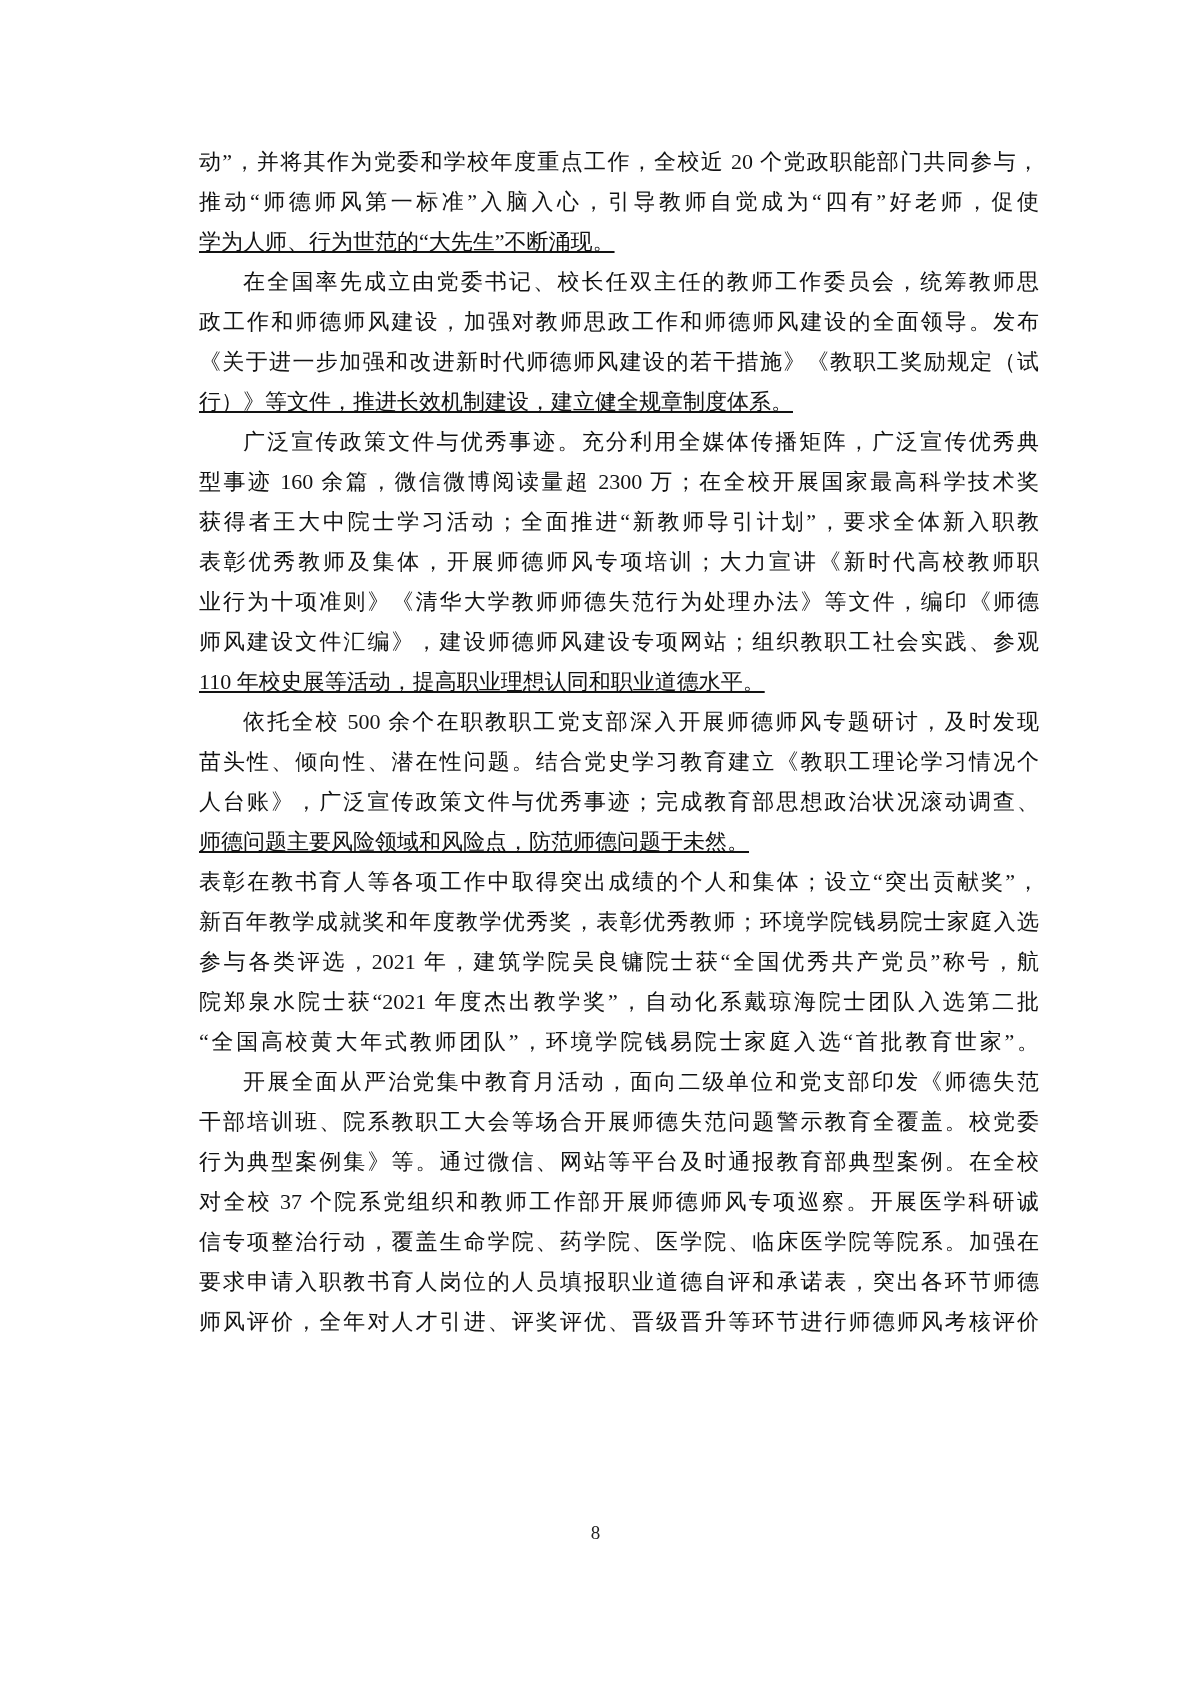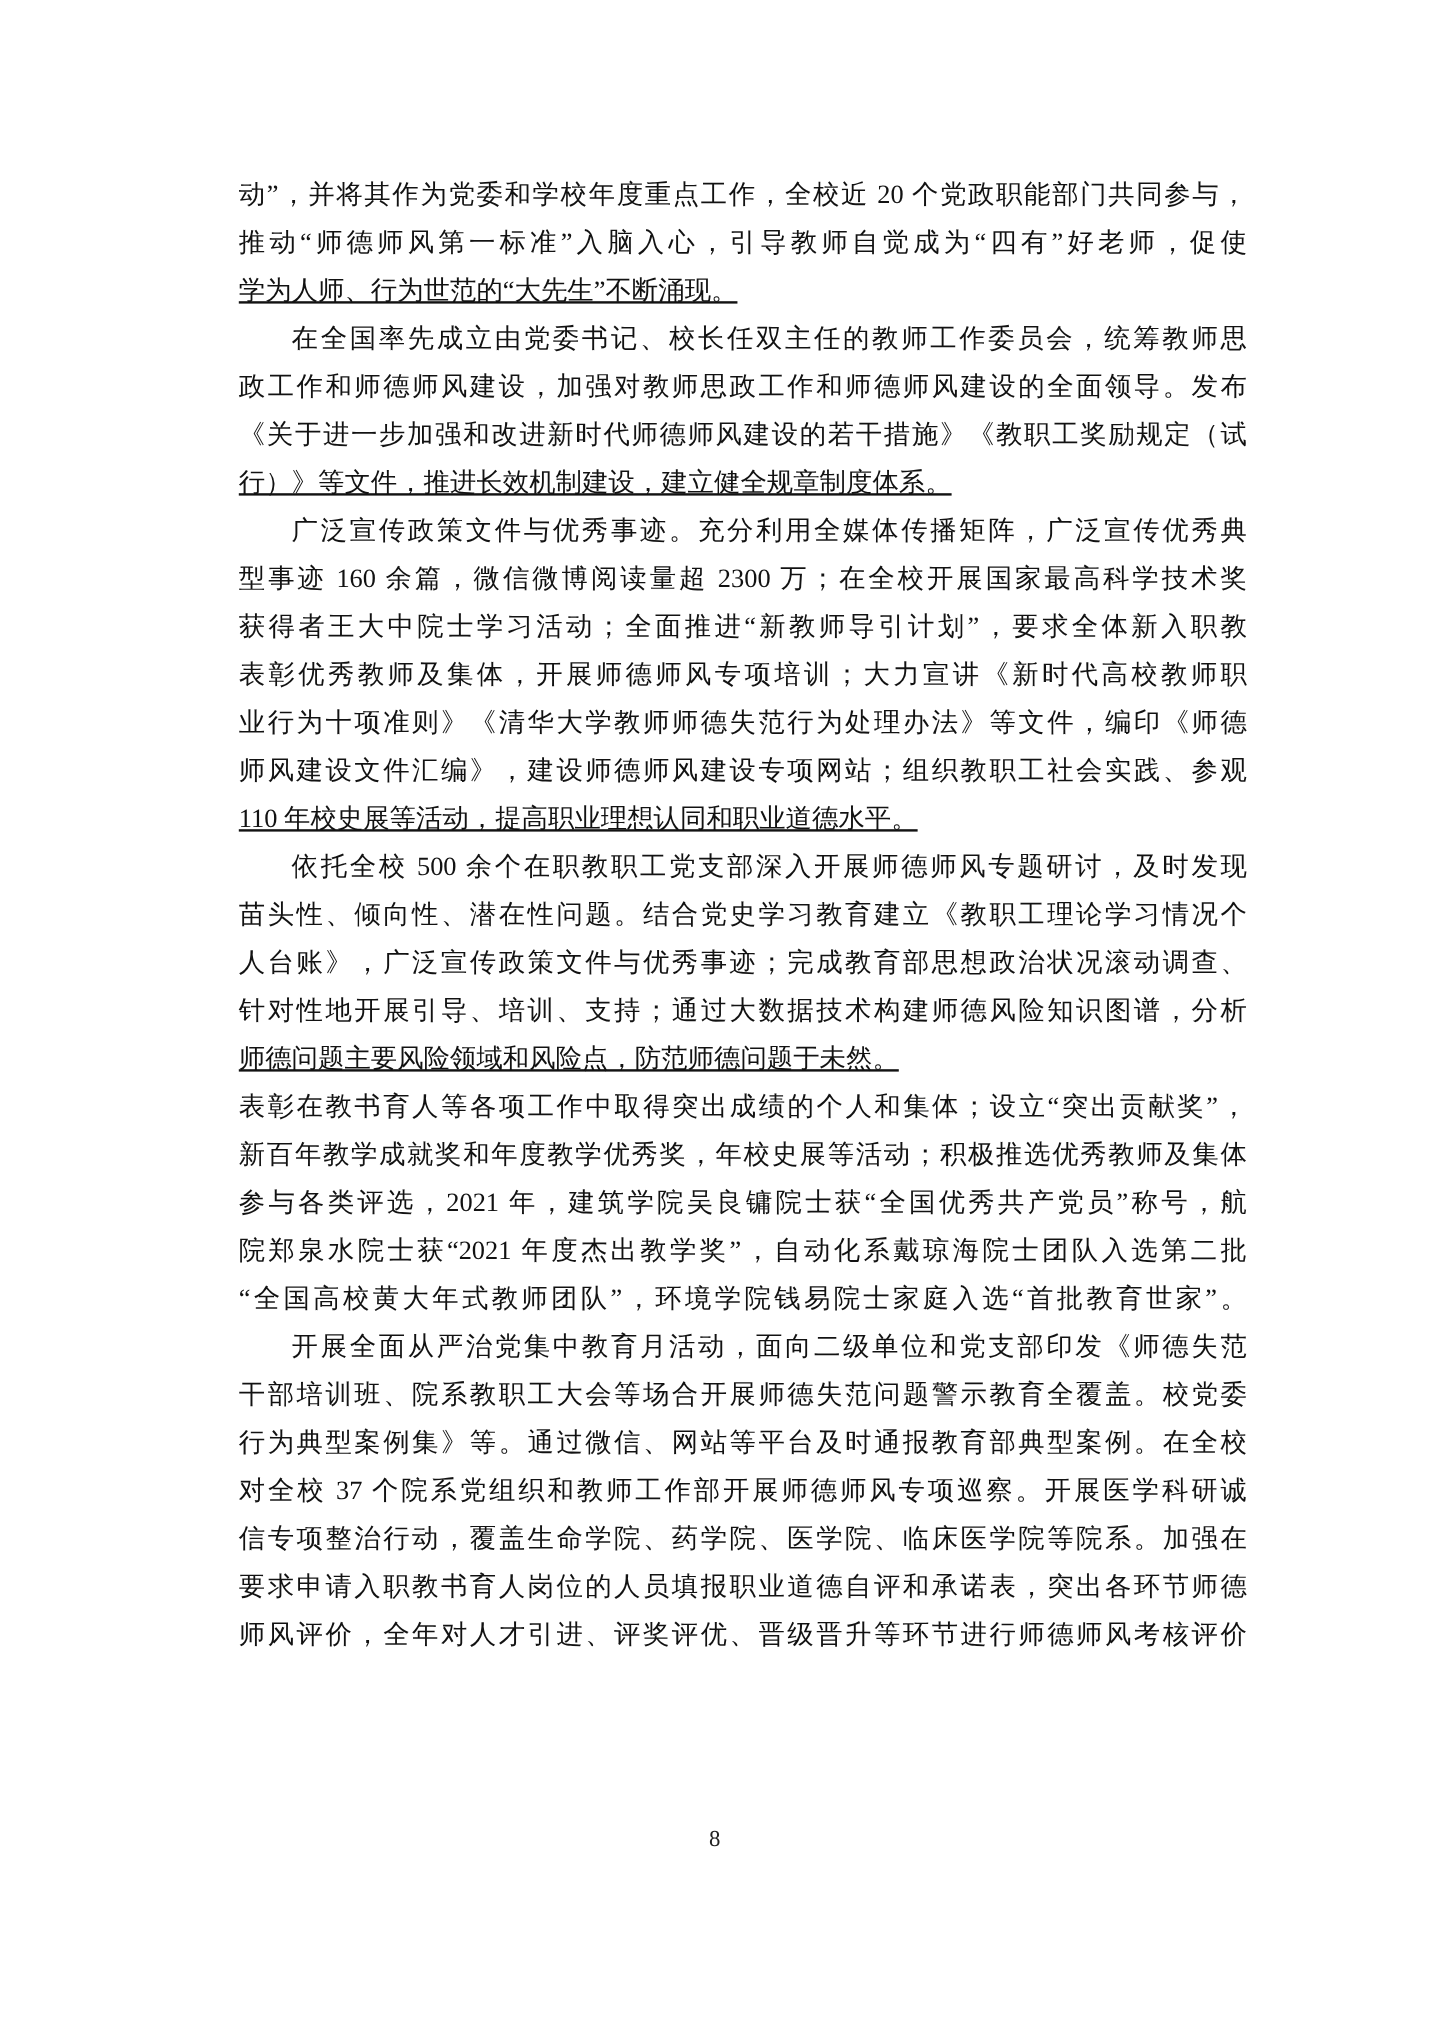--- a/index.html
+++ b/index.html
@@ -78,27 +78,26 @@
       <div class="ln">表彰优秀教师及集体，开展师德师风专项培训；大力宣讲《新时代高校教师职</div>
       <div class="ln">业行为十项准则》《清华大学教师师德失范行为处理办法》等文件，编印《师德</div>
       <div class="ln">师风建设文件汇编》，建设师德师风建设专项网站；组织教职工社会实践、参观</div>
       <div class="ln end">110 年校史展等活动，提高职业理想认同和职业道德水平。</div>
     </div>
 
     <div class="para">
       <div class="ln ind">依托全校 500 余个在职教职工党支部深入开展师德师风专题研讨，及时发现</div>
       <div class="ln">苗头性、倾向性、潜在性问题。结合党史学习教育建立《教职工理论学习情况个</div>
       <div class="ln">人台账》，广泛宣传政策文件与优秀事迹；完成教育部思想政治状况滚动调查、</div>
-      <div class="ln">针对性地开展引导、培训、支持；通过大数据技术构建师德风险知识图谱，分析</div>
       <div class="ln end">师德问题主要风险领域和风险点，防范师德问题于未然。</div>
     </div>
 
     <div class="para">
       <div class="ln">表彰在教书育人等各项工作中取得突出成绩的个人和集体；设立“突出贡献奖”，</div>
-      <div class="ln">新百年教学成就奖和年度教学优秀奖，年校史展等活动；积极推选优秀教师及集体</div>
+      <div class="ln">新百年教学成就奖和年度教学优秀奖，表彰优秀教师；环境学院钱易院士家庭入选</div>
       <div class="ln">参与各类评选，2021 年，建筑学院吴良镛院士获“全国优秀共产党员”称号，航</div>
       <div class="ln">院郑泉水院士获“2021 年度杰出教学奖”，自动化系戴琼海院士团队入选第二批</div>
       <div class="ln">“全国高校黄大年式教师团队”，环境学院钱易院士家庭入选“首批教育世家”。</div>
     </div>
 
     <div class="para">
       <div class="ln ind">开展全面从严治党集中教育月活动，面向二级单位和党支部印发《师德失范</div>
       <div class="ln">干部培训班、院系教职工大会等场合开展师德失范问题警示教育全覆盖。校党委</div>
       <div class="ln">行为典型案例集》等。通过微信、网站等平台及时通报教育部典型案例。在全校</div>
       <div class="ln">对全校 37 个院系党组织和教师工作部开展师德师风专项巡察。开展医学科研诚</div>

